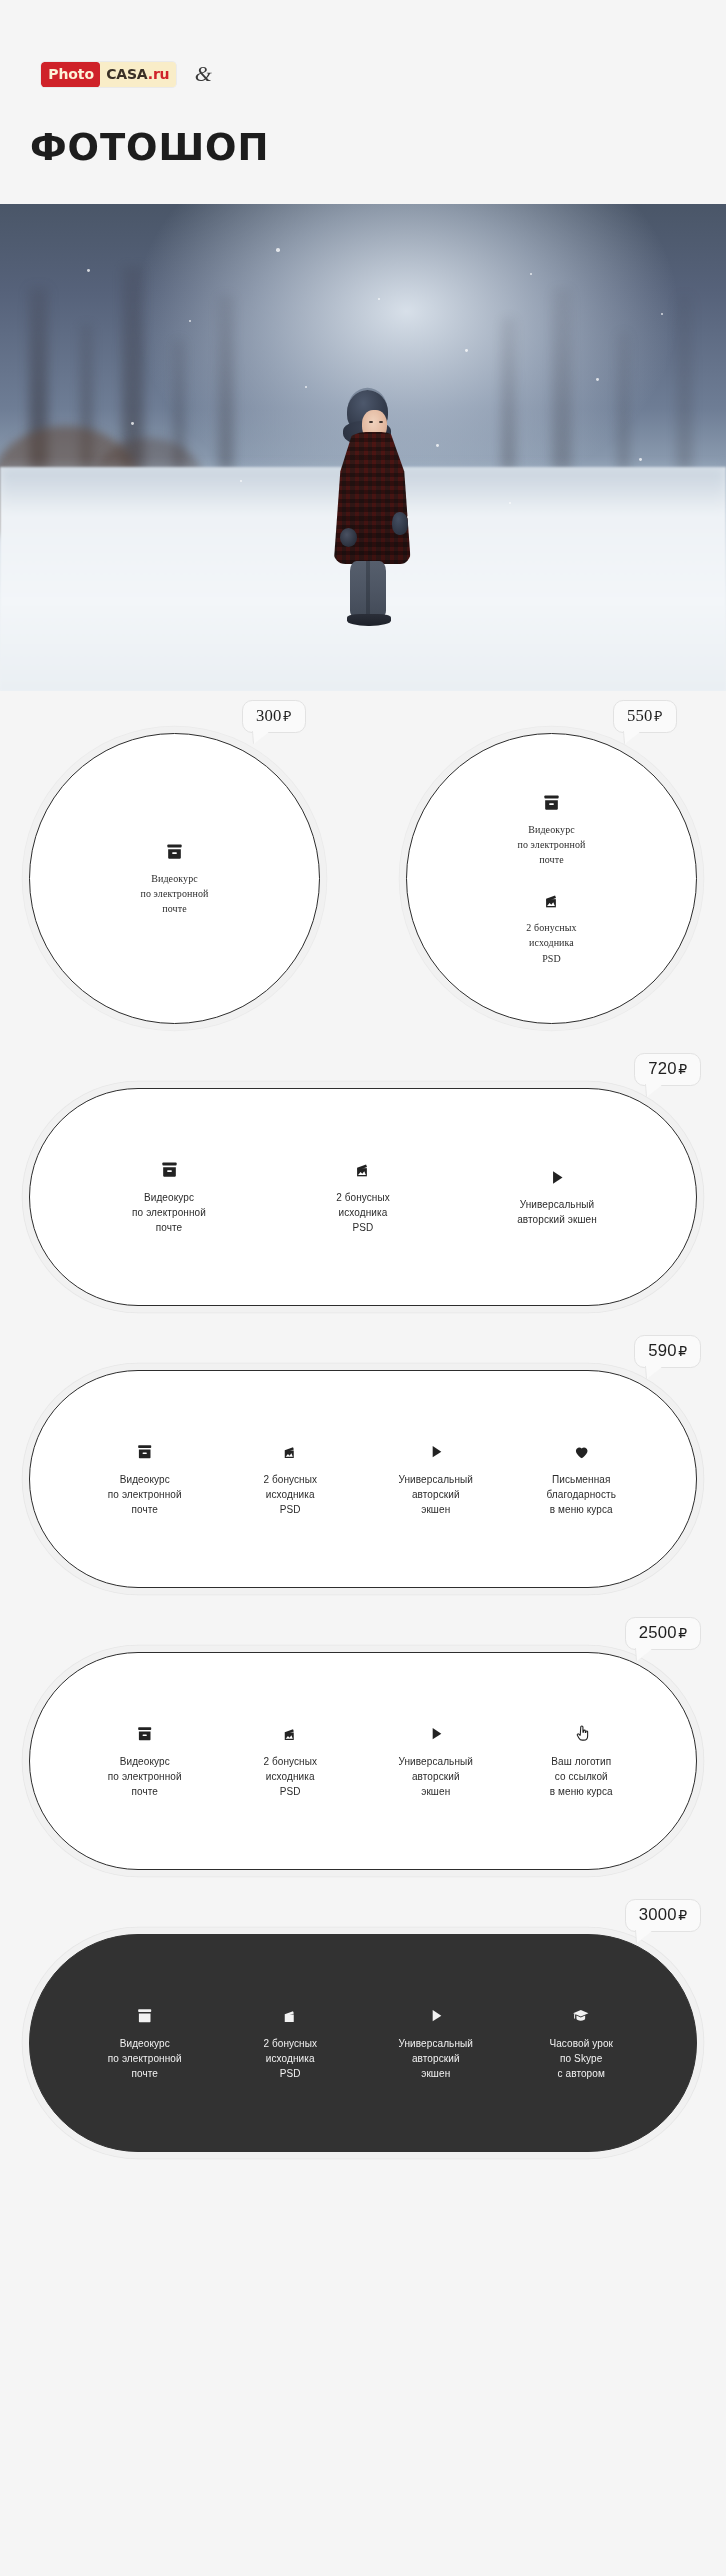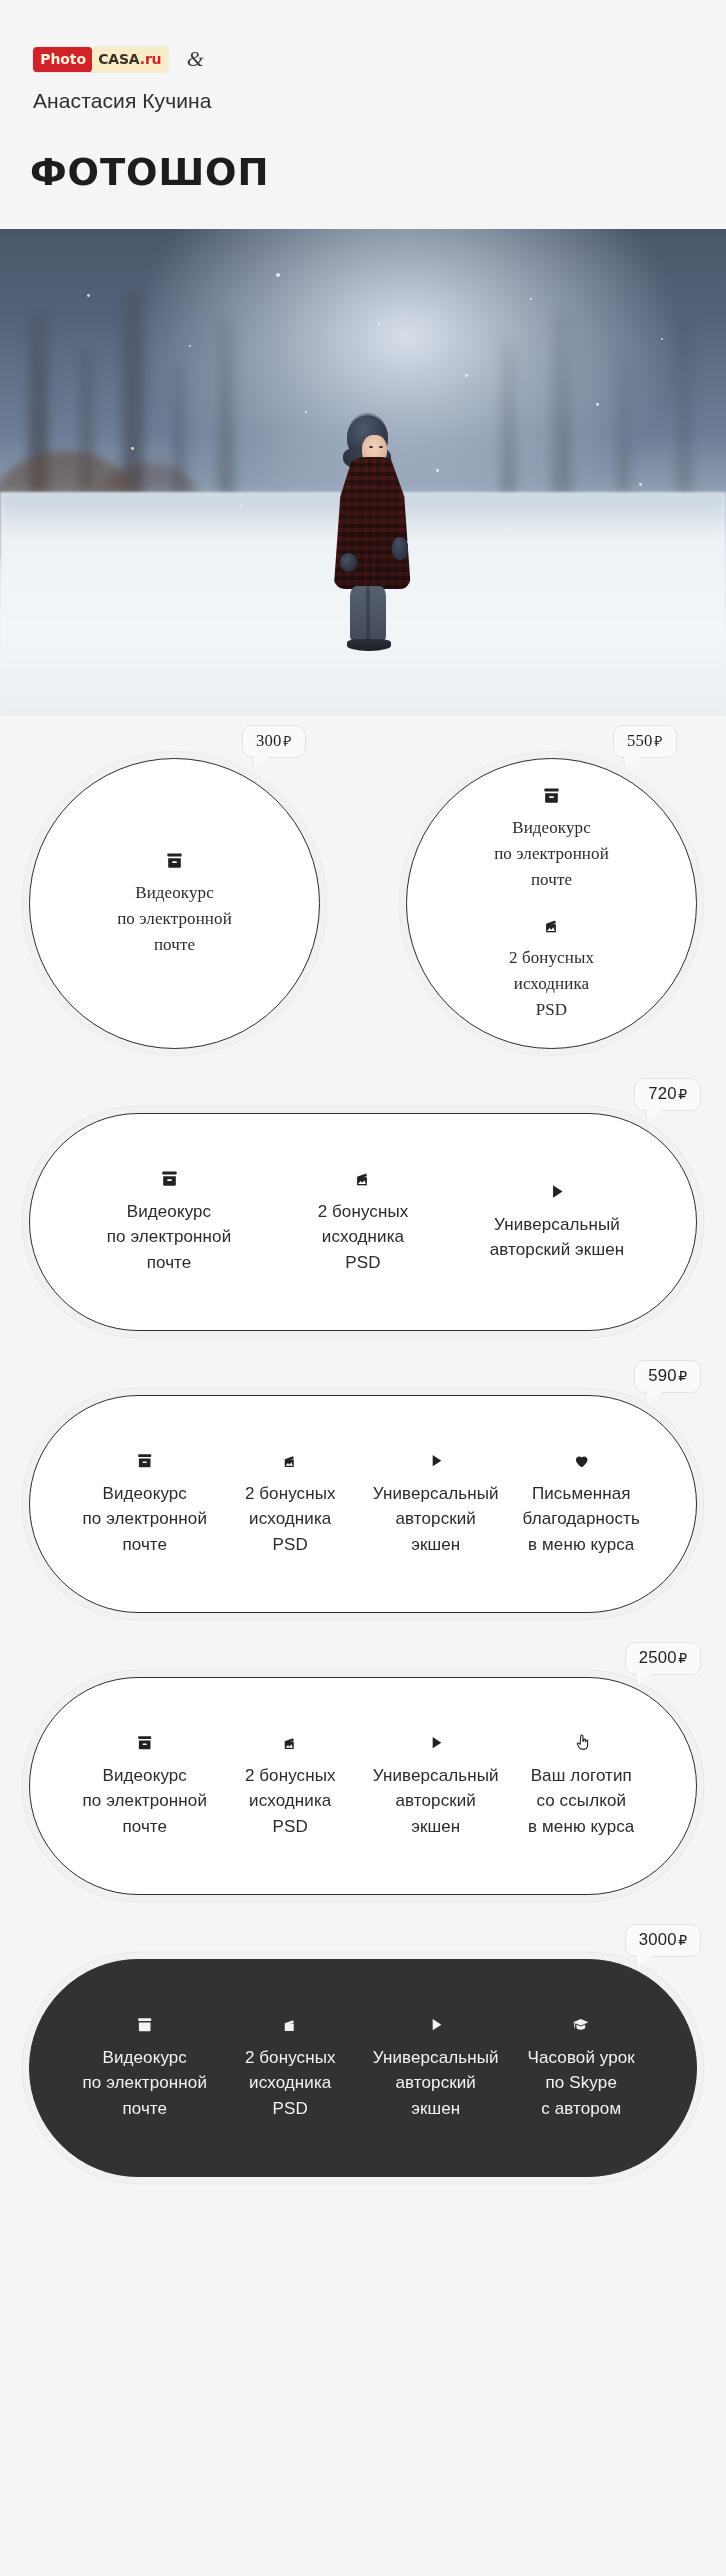--- a/index.html
+++ b/index.html
@@ -9,21 +9,21 @@
     width: 726px;
     height: 2576px;
     background: #f5f5f5;
     font-family: "Liberation Sans", "DejaVu Sans", sans-serif;
     color: #2a2a2a;
     overflow: hidden;
     position: relative;
   }
 
   
-  .header { padding: 45px 0 0 33px; }
+  .header { padding: 60px 0 0 33px; margin-left: 8px; }
   .brandline { display:flex; align-items:center; gap: 19px; height: 28px;}
   .logo {
     display:inline-flex; align-items:stretch; height:25px;
     border-radius:3.6px; overflow:hidden;
     box-shadow: 0 0 0 0.7px rgba(0,0,0,.06);
     font-family:"DejaVu Sans", sans-serif;
   }
   .logo-photo {
     background:#cf2229; color:#fdf3d8;
     font-weight:bold; font-size:14px; letter-spacing:-0.1px;
@@ -181,21 +181,21 @@
     position:relative; width: 291px; height: 291px; border-radius: 50%;
     background:#fff; border:0.7px solid #2d2d2d;
     box-shadow: 0 0 0 6.5px #f1f1f1, 0 0 0 7.3px #eaeaea;
     display:flex; flex-direction:column; align-items:center; justify-content:center;font-family:Liberation Serif, serif;
   }
   .circle .feats { display:flex; flex-direction:column; align-items:center; gap: 22px; }
 
   .feat { display:flex; flex-direction:column; align-items:center; text-align:center; }
   .feat .glyph { height: 22px; display:flex; align-items:center; justify-content:center; margin-bottom: 8.7px; }
   .feat .lbl {
-    font-size: 17px; line-height: 1.52; color:#2b2b2b; font-weight:400; letter-spacing:0.1px;
+    font-size: 10px; line-height: 1.52; color:#2b2b2b; font-weight:400; letter-spacing:0.1px;
     white-space: pre-line;
   }
   .dark .feat .lbl { color:#f2f2f2; }
   .dark .feat .glyph svg path, .dark .feat .glyph svg polygon, .dark .feat .glyph svg rect { fill:#f2f2f2; }
 
   
   .pill {
     width: 668px; margin: 0 auto;
     border-radius: 138px;
     min-height: 218px;
@@ -210,21 +210,20 @@
 <body>
 
 <div class="header">
   <div class="brandline">
     <span class="logo">
       <span class="logo-photo">Photo</span>
       <span class="logo-casa"><span class="c1">CASA</span><span class="c2">.ru</span></span>
     </span>
     <span class="amp">&amp;</span>
   </div>
-  <div class="author">Анастасия Кучина</div>
 </div>
 
 <div class="title-block">
   <div class="title-main">ФОТОШОП</div>
 </div>
 
 <div class="hero">
   <div class="hero-sky"></div>
   <div class="trees">
     <div class="tree" style="left:29px;  width:19px; height:218px;"></div>

